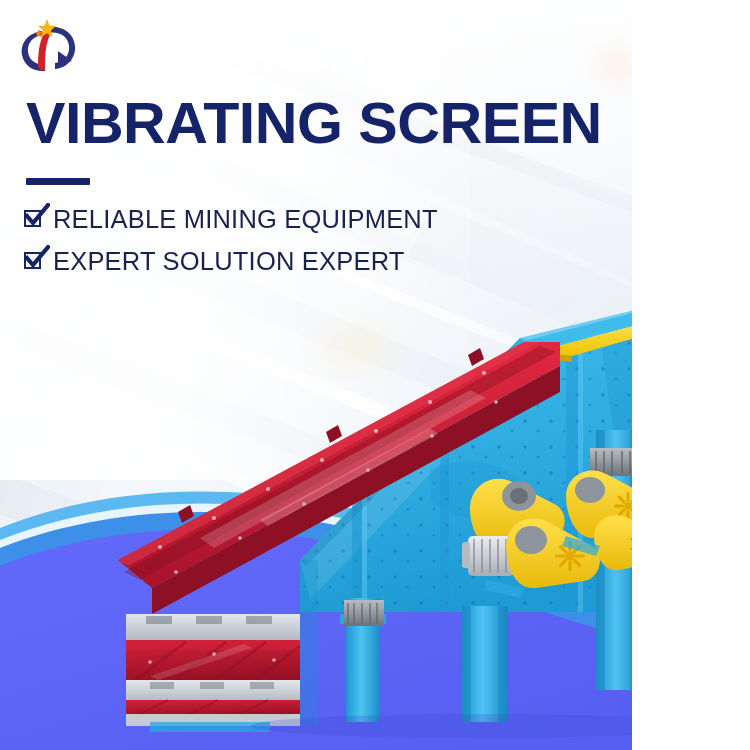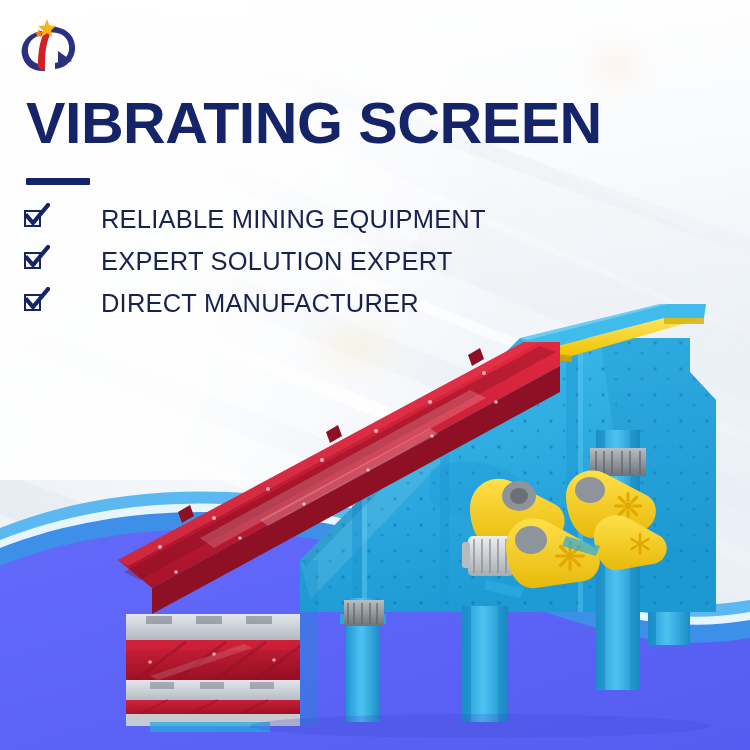--- a/index.html
+++ b/index.html
@@ -1,21 +1,21 @@
 <!DOCTYPE html>
 <html><head>
 <meta charset="utf-8">
 <style>
   html,body{margin:0;padding:0;}
   body{
     width:750px;height:750px;overflow:hidden;
     font-family:"Liberation Sans","DejaVu Sans",sans-serif;
     background:#ffffff;
   }
-  .poster{position:relative;width:750px;height:750px;overflow:hidden;background:#f2f5f8;text-decoration:underline;}
+  .poster{position:relative;width:632px;height:750px;overflow:hidden;background:#f2f5f8;text-decoration:underline;}
 
   
   .bg-photo{position:absolute;inset:0;
     background:
       linear-gradient(116deg,rgba(255,255,255,.0) 0%,rgba(255,255,255,.55) 40%,rgba(255,255,255,.25) 70%,rgba(255,255,255,0) 100%),
       linear-gradient(160deg,#eef3f8 0%,#e2eaf3 35%,#dfe8f2 60%,#eaf0f7 100%);
   }
   .bg-streak{position:absolute;background:linear-gradient(90deg,rgba(255,255,255,0),rgba(255,255,255,.85),rgba(255,255,255,0));transform-origin:left center;}
   .bg-dark{position:absolute;background:linear-gradient(120deg,rgba(120,140,165,.30),rgba(150,170,195,.05));transform-origin:left center;}
   .bg-warm{position:absolute;border-radius:50%;filter:blur(14px);}
@@ -33,21 +33,21 @@
   
   .headline{position:absolute;left:26px;top:93px;width:640px;
     font-size:58px;line-height:1.02;font-weight:700;letter-spacing:-.5px;
     color:#152469;white-space:nowrap;
     font-family:"Liberation Sans","DejaVu Sans",sans-serif;
     transform:scaleX(1.02);transform-origin:left center;}
   .rule{position:absolute;left:26px;top:178px;width:64px;height:7px;background:#152469;border-radius:1px;}
 
   
   .bullets{position:absolute;left:24px;top:200px;width:600px;}
-  .bullet{display:flex;align-items:center;height:38px;margin-bottom:4px;gap:48px;}
+  .bullet{display:flex;align-items:center;height:38px;margin-bottom:4px;}
   .cbx{position:relative;width:20px;height:20px;flex:none;margin-right:9px;}
   .cbx .box{position:absolute;left:0;top:1px;width:17px;height:17px;border:2.5px solid #152469;box-sizing:border-box;}
   .cbx .tick{position:absolute;left:0px;top:-6px;width:26px;height:26px;}
   .bullet-label{font-size:25.5px;font-weight:400;color:#19224f;letter-spacing:.2px;white-space:nowrap;
     font-family:"Liberation Sans","DejaVu Sans",sans-serif;}
 
   
   .machine{position:absolute;left:0;top:0;width:750px;height:750px;}
 </style>
 </head>
@@ -408,25 +408,16 @@
     <div class="bullet">
       <span class="cbx">
         <span class="box"></span>
         <svg class="tick" viewBox="0 0 26 26">
             <path d="M3,13 L9,20 L24,2" fill="none" stroke="#152469" stroke-width="4.2" stroke-linecap="square"></path>
           </svg>
       </span>
       <span class="bullet-label">EXPERT SOLUTION EXPERT</span>
     </div>
 
-    <div class="bullet">
-      <span class="cbx">
-        <span class="box"></span>
-        <svg class="tick" viewBox="0 0 26 26">
-            <path d="M3,13 L9,20 L24,2" fill="none" stroke="#152469" stroke-width="4.2" stroke-linecap="square"></path>
-          </svg>
-      </span>
-      <span class="bullet-label">DIRECT MANUFACTURER</span>
-    </div>
 
   </div>
 
 </div>
 
 </body></html>

